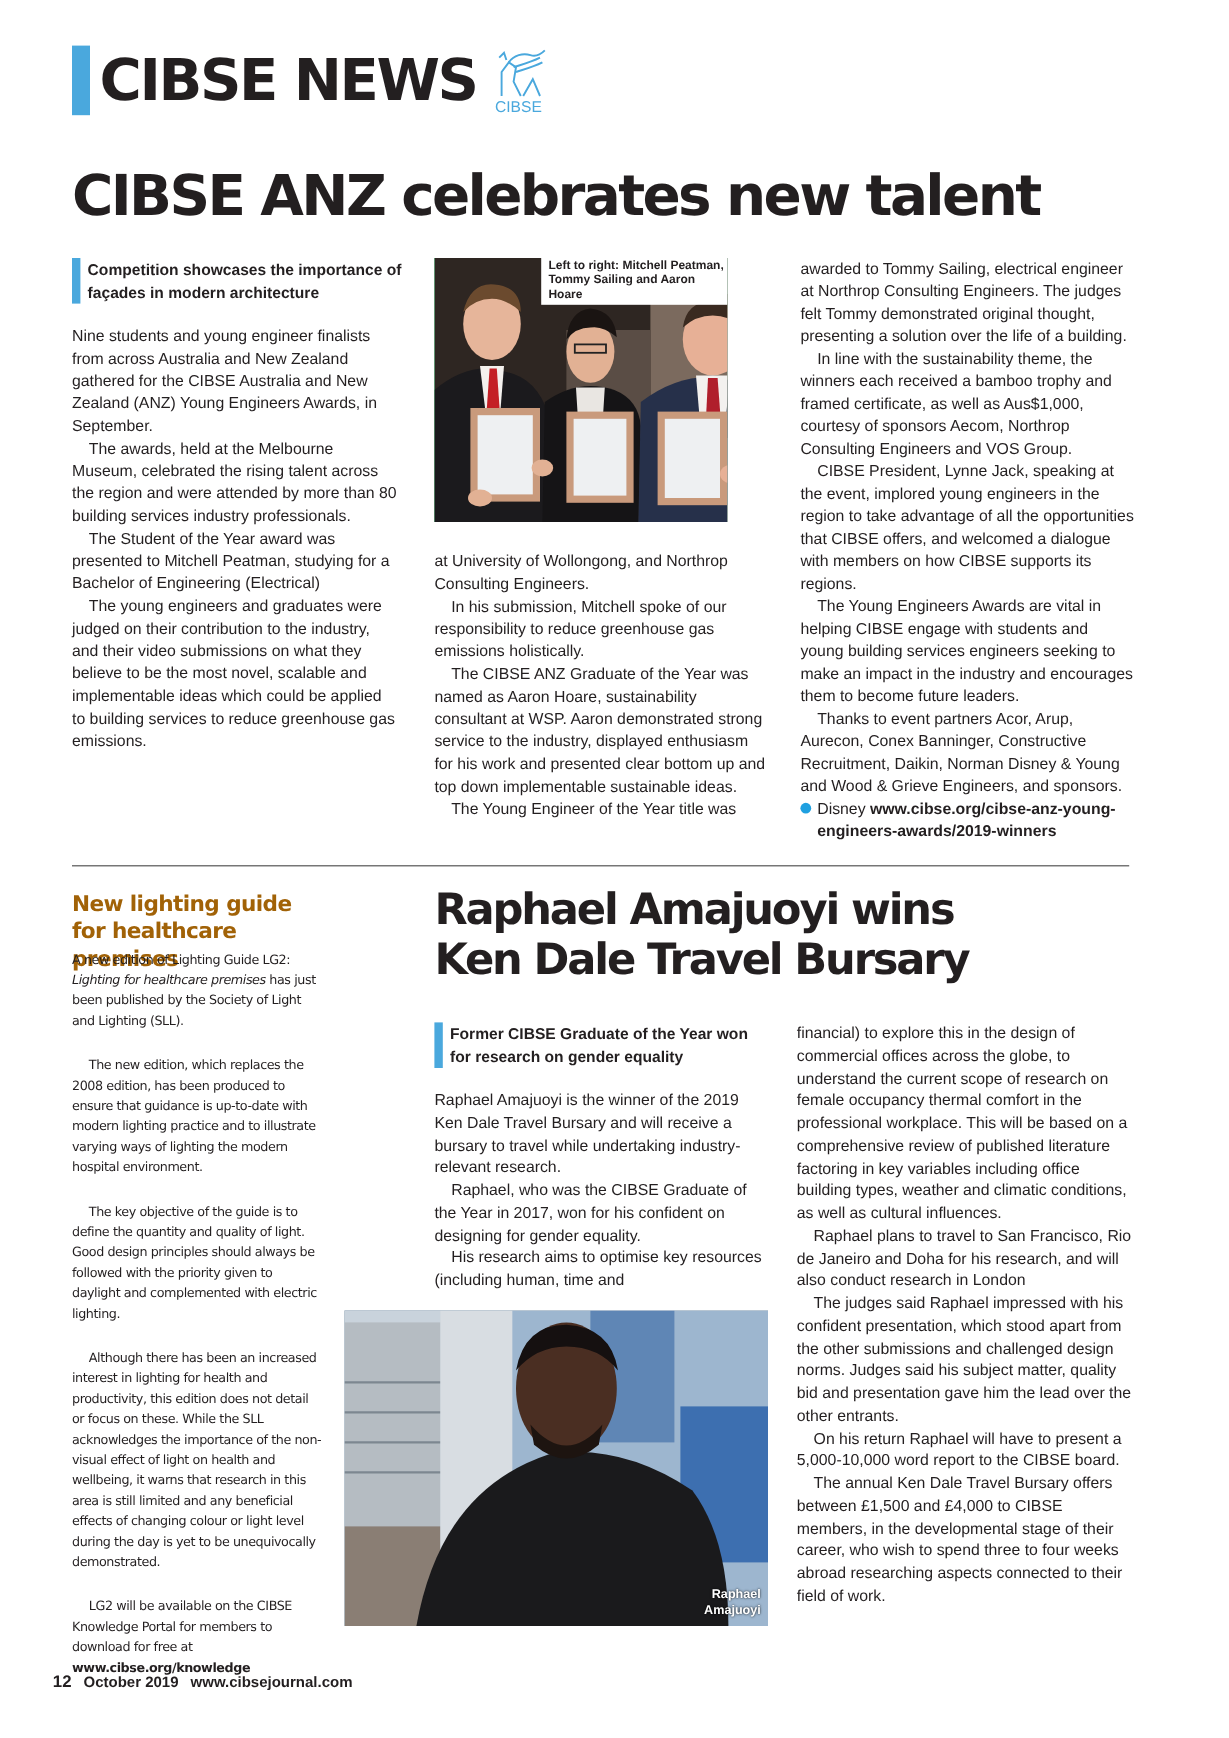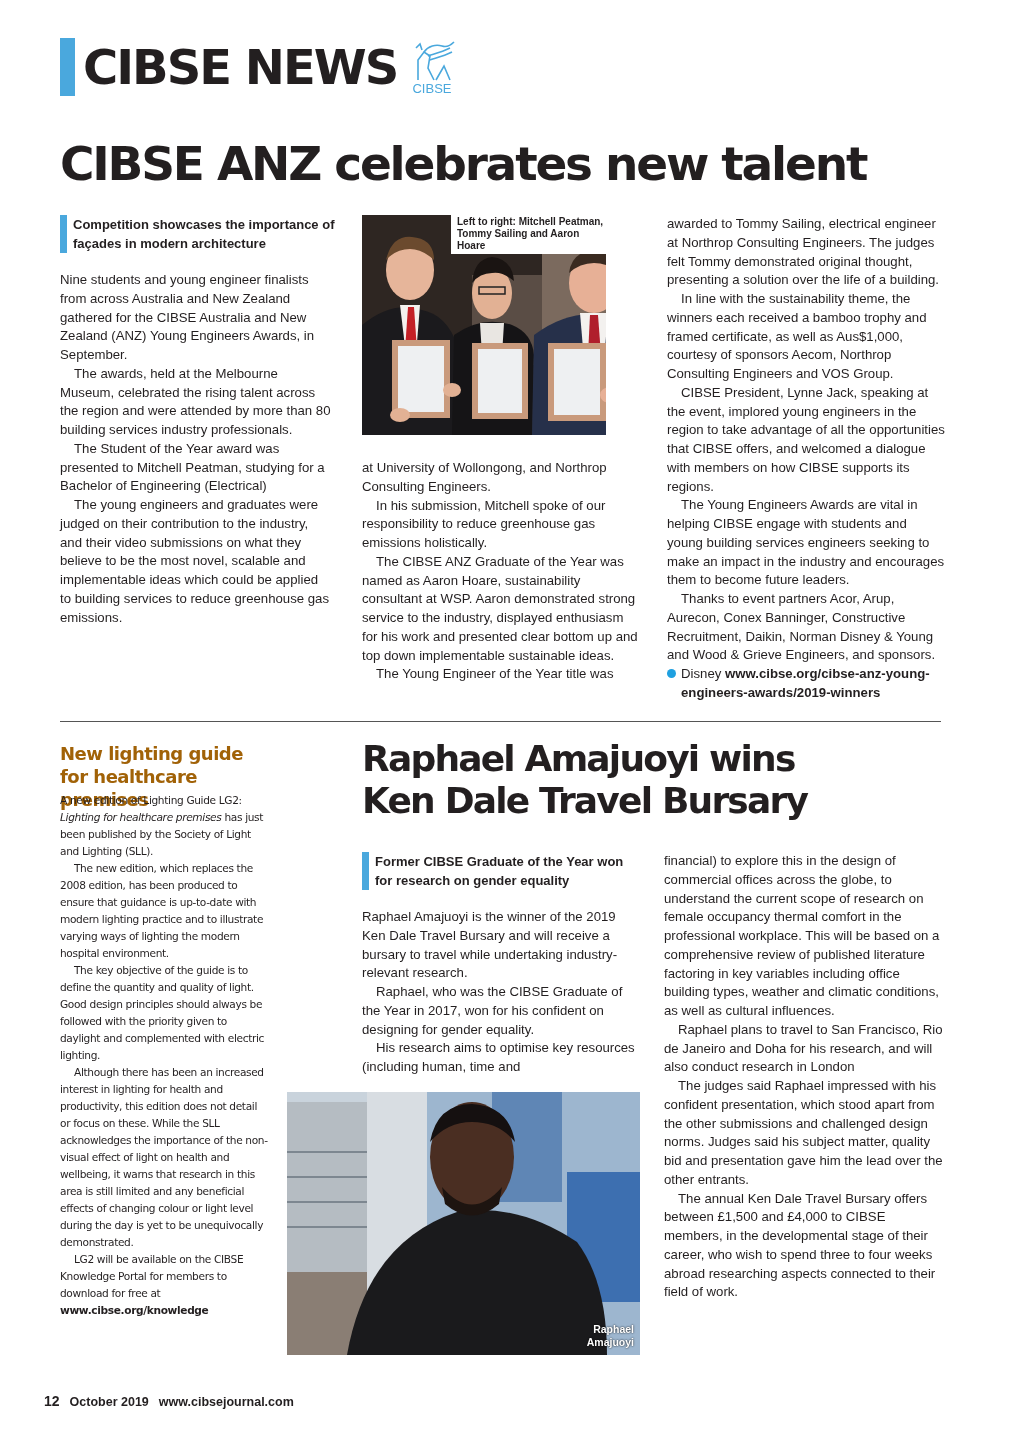--- a/index.html
+++ b/index.html
@@ -23,21 +23,21 @@
   .col p.ind { text-indent: 14px; }
   .col .bold { font-weight: bold; }
 
   .photo1 { position: absolute; left: 362px; top: 215px; width: 244px; height: 220px; overflow: hidden; background: #15803d; }
   .caption1 { position: absolute; right: 0; top: 0; background: #ffffff; padding: 1px 2px 2px 6px; font-weight: bold; font-size: 10px; line-height: 12px; color: #231f20; text-align: left; }
 
   .divider { position: absolute; left: 60px; top: 721px; width: 881px; height: 1px; background: #555555; }
 
   .side-head { position: absolute; left: 60px; top: 742px; width: 210px; font-family: "DejaVu Sans", sans-serif; font-weight: bold; font-size: 18px; line-height: 23px; letter-spacing: -0.5px; color: #a16207; }
   .sidecol { position: absolute; left: 60px; top: 792px; width: 208px; font-family: "DejaVu Sans", sans-serif; font-size: 10.6px; line-height: 17px; letter-spacing: -0.35px; color: #231f20; }
-  .sidecol p.ind { text-indent: 14px; }
+  .sidecol p.ind { text-indent: 14px; margin-top: 20px; }
   .sidecol .it { font-style: italic; }
   .sidecol .bold { font-weight: bold; }
 
   .head2 { position: absolute; left: 362px; top: 738px; font-family: "DejaVu Sans", sans-serif; font-weight: bold; font-size: 36px; line-height: 42px; letter-spacing: -1.8px; color: #231f20; }
 
   .photo2 { position: absolute; left: 287px; top: 1092px; width: 353px; height: 263px; overflow: hidden; background: #8da2b3; }
   .caption2 { position: absolute; right: 6px; bottom: 6px; font-weight: bold; font-size: 10.5px; line-height: 13px; color: #ffffff; text-align: right; text-shadow: 0 0 2px #000; }
 
   .footer { position: absolute; left: 44px; top: 1393px; font-family: "Liberation Sans", sans-serif; font-size: 12.5px; color: #231f20; display: flex; gap: 10px; align-items: baseline; }
   .footer .pg { font-weight: bold; font-size: 14px; }
@@ -191,20 +191,21 @@
   <div class="caption2">
     <span style="display:block;">Raphael</span>
     <span style="display:block;">Amajuoyi</span>
   </div>
 </div>
 
 <div class="col" style="left:664px; top:852px; width:280px;">
   <p>financial) to explore this in the design of commercial offices across the globe, to understand the current scope of research on female occupancy thermal comfort in the professional workplace. This will be based on a comprehensive review of published literature factoring in key variables including office building types, weather and climatic conditions, as well as cultural influences.</p>
   <p class="ind">Raphael plans to travel to San Francisco, Rio de Janeiro and Doha for his research, and will also conduct research in London</p>
   <p class="ind">The judges said Raphael impressed with his confident presentation, which stood apart from the other submissions and challenged design norms. Judges said his subject matter, quality bid and presentation gave him the lead over the other entrants.</p>
+  <p class="ind">On his return Raphael will have to present a 5,000-10,000 word report to the CIBSE board.</p>
   <p class="ind">The annual Ken Dale Travel Bursary offers between £1,500 and £4,000 to CIBSE members, in the developmental stage of their career, who wish to spend three to four weeks abroad researching aspects connected to their field of work.</p>
 </div>
 
 <div class="footer">
   <span class="pg">12</span>
   <span class="fb">October 2019</span>
   <span class="fb">www.cibsejournal.com</span>
 </div>
 
 </body></html>

